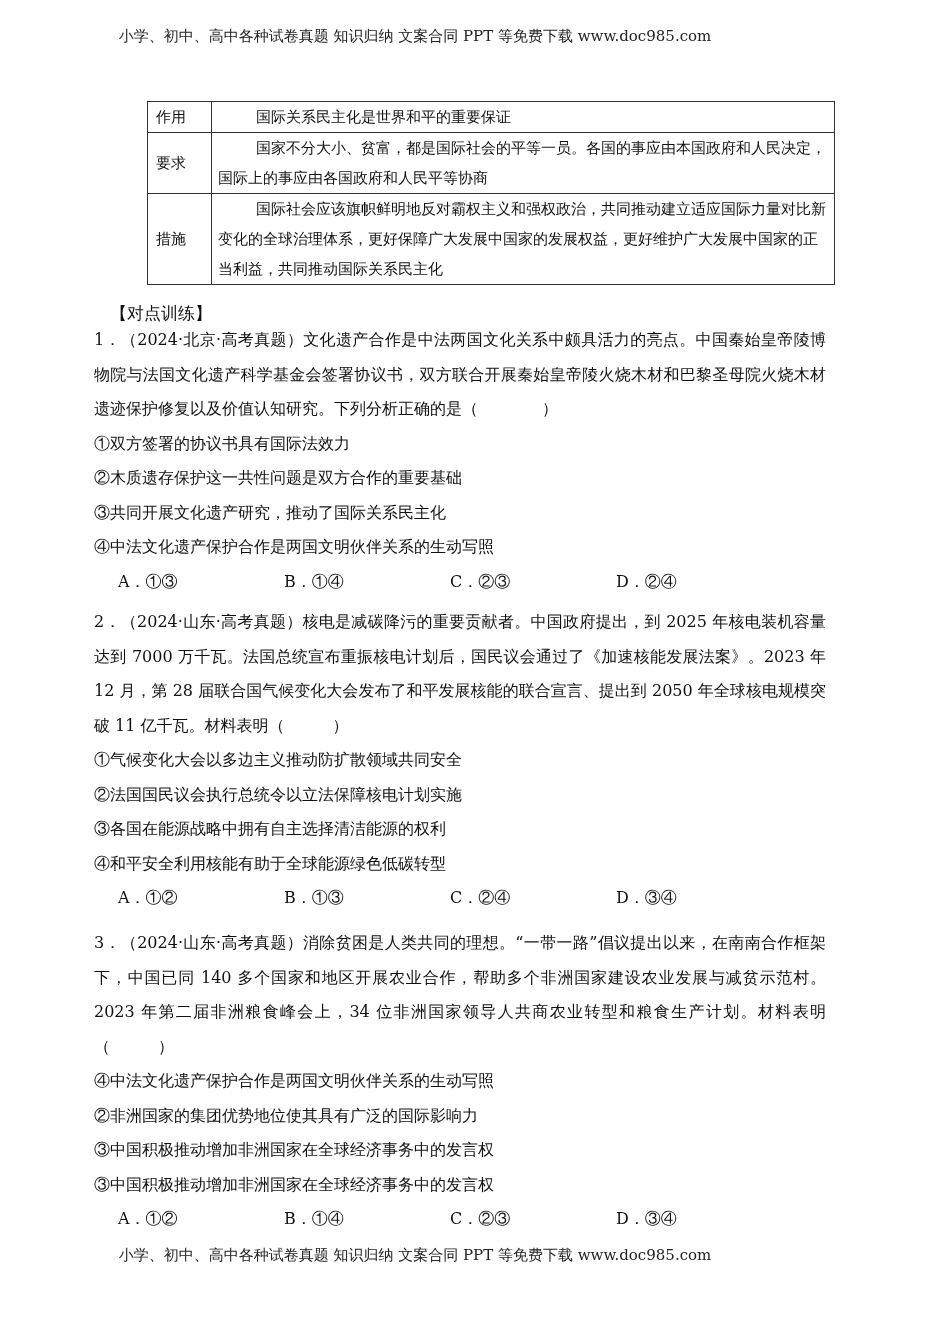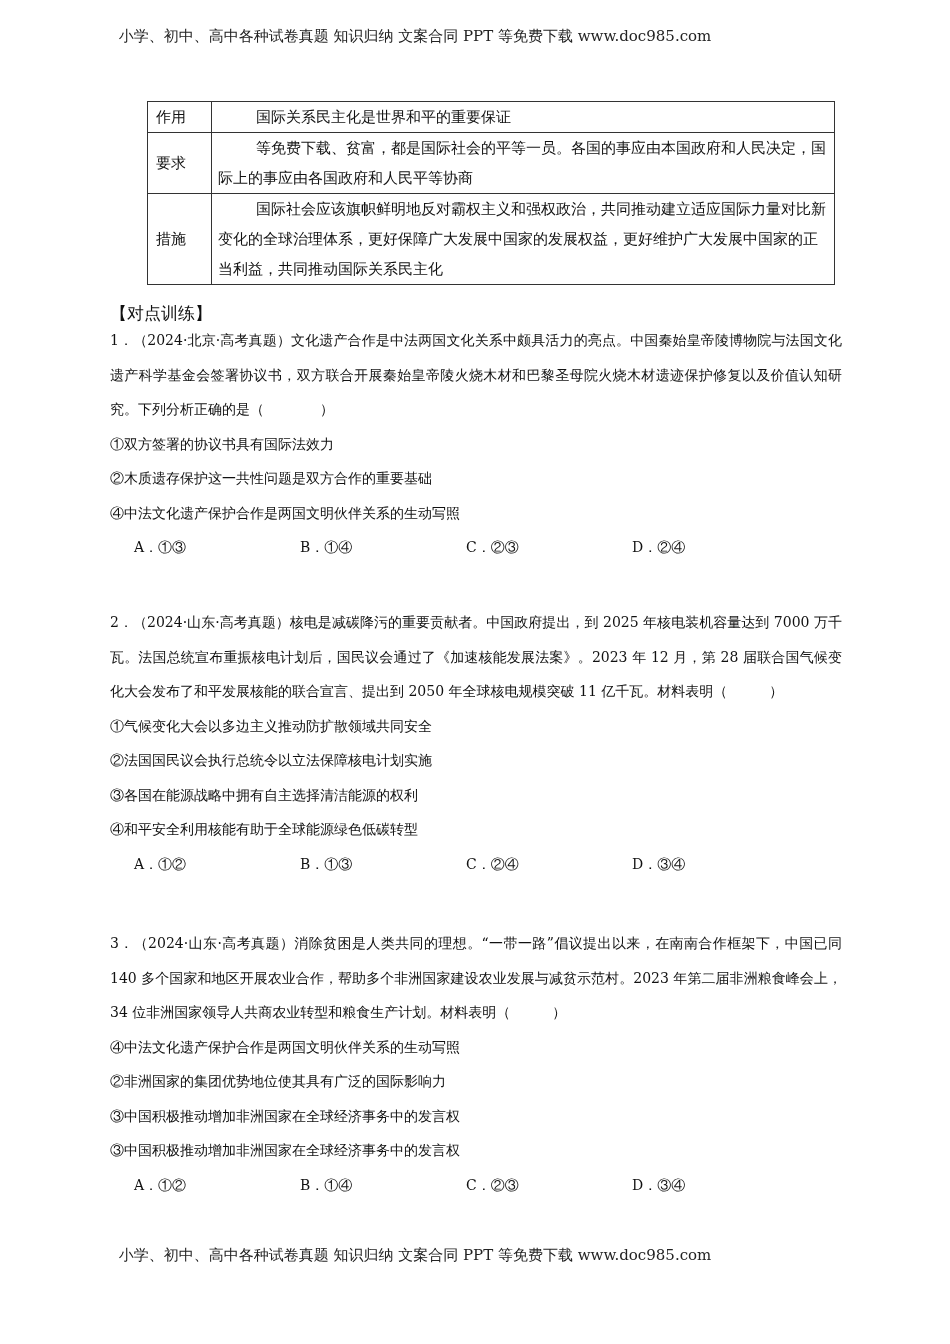--- a/index.html
+++ b/index.html
@@ -10,56 +10,57 @@
   .page-header { top: 27px; }
   .page-footer { top: 1246px; }
   table.summary { position: absolute; left: 131px; top: 101px; width: 688px;
          border-collapse: collapse; font-size: 15px; margin-left: 16px; }
   table.summary td { border: 1px solid #333; vertical-align: middle; line-height: 30px; padding: 0 8px; }
   table.summary td.label { width: 47px; padding: 0 8px; }
   table.summary td.content { padding: 0 6px 0 6px; }
   .indent { display: inline-block; width: 38px; }
   .section-title { position: absolute; left: 110px; top: 302px; font-size: 17px; font-weight: normal;
          font-family: "DejaVu Sans", "Liberation Sans", sans-serif; }
-  .q { position: absolute; left: 110px; width: 732px; font-size: 14px; }
+  .q { position: absolute; left: 94px; width: 732px; font-size: 16px; }
   .q .stem { line-height: 34.5px; margin: 0; text-align: justify; }
   .q .opt { line-height: 34.5px; margin: 0; }
   .q .choices { display: flex; line-height: 34.5px; padding-left: 24px; }
   .q .choice { width: 166px; }
   .q .choice:nth-child(2) { width: 166px; }
   .q .choice:nth-child(3) { width: 166px; }
 </style>
 </head>
 <body>
 
 <div class="page-header">小学、初中、高中各种试卷真题 知识归纳 文案合同 PPT 等免费下载   www.doc985.com</div>
 
 <table class="summary">
   <tbody>
       <tr>
     <td class="label">作用</td>
     <td class="content"><span class="indent"></span><span>国际关系民主化是世界和平的重要保证</span></td>
   </tr>
   <tr>
     <td class="label">要求</td>
-    <td class="content"><span class="indent"></span><span>等免费下载、贫富，都是国际社会的平等一员。各国的事应由本国政府和人民决定，国际上的事应由各国政府和人民平等协商</span></td>
+    <td class="content"><span class="indent"></span><span>国家不分大小、贫富，都是国际社会的平等一员。各国的事应由本国政府和人民决定，国际上的事应由各国政府和人民平等协商</span></td>
   </tr>
   <tr>
     <td class="label">措施</td>
     <td class="content"><span class="indent"></span><span>国际社会应该旗帜鲜明地反对霸权主义和强权政治，共同推动建立适应国际力量对比新变化的全球治理体系，更好保障广大发展中国家的发展权益，更好维护广大发展中国家的正当利益，共同推动国际关系民主化</span></td>
   </tr>
 </tbody>
   </table>
 
 <div class="section-title">【对点训练】</div>
 
 <div class="q" style="top:323px;">
   <p class="stem">1．（2024·北京·高考真题）文化遗产合作是中法两国文化关系中颇具活力的亮点。中国秦始皇帝陵博物院与法国文化遗产科学基金会签署协议书，双方联合开展秦始皇帝陵火烧木材和巴黎圣母院火烧木材遗迹保护修复以及价值认知研究。下列分析正确的是（　　　　）</p>
   <p class="opt">①双方签署的协议书具有国际法效力</p>
   <p class="opt">②木质遗存保护这一共性问题是双方合作的重要基础</p>
+  <p class="opt">③共同开展文化遗产研究，推动了国际关系民主化</p>
   <p class="opt">④中法文化遗产保护合作是两国文明伙伴关系的生动写照</p>
   <div class="choices">
     <span class="choice">A．①③</span>
     <span class="choice">B．①④</span>
     <span class="choice">C．②③</span>
     <span class="choice">D．②④</span>
   </div>
 </div>
 
 <div class="q" style="top:605px;">

